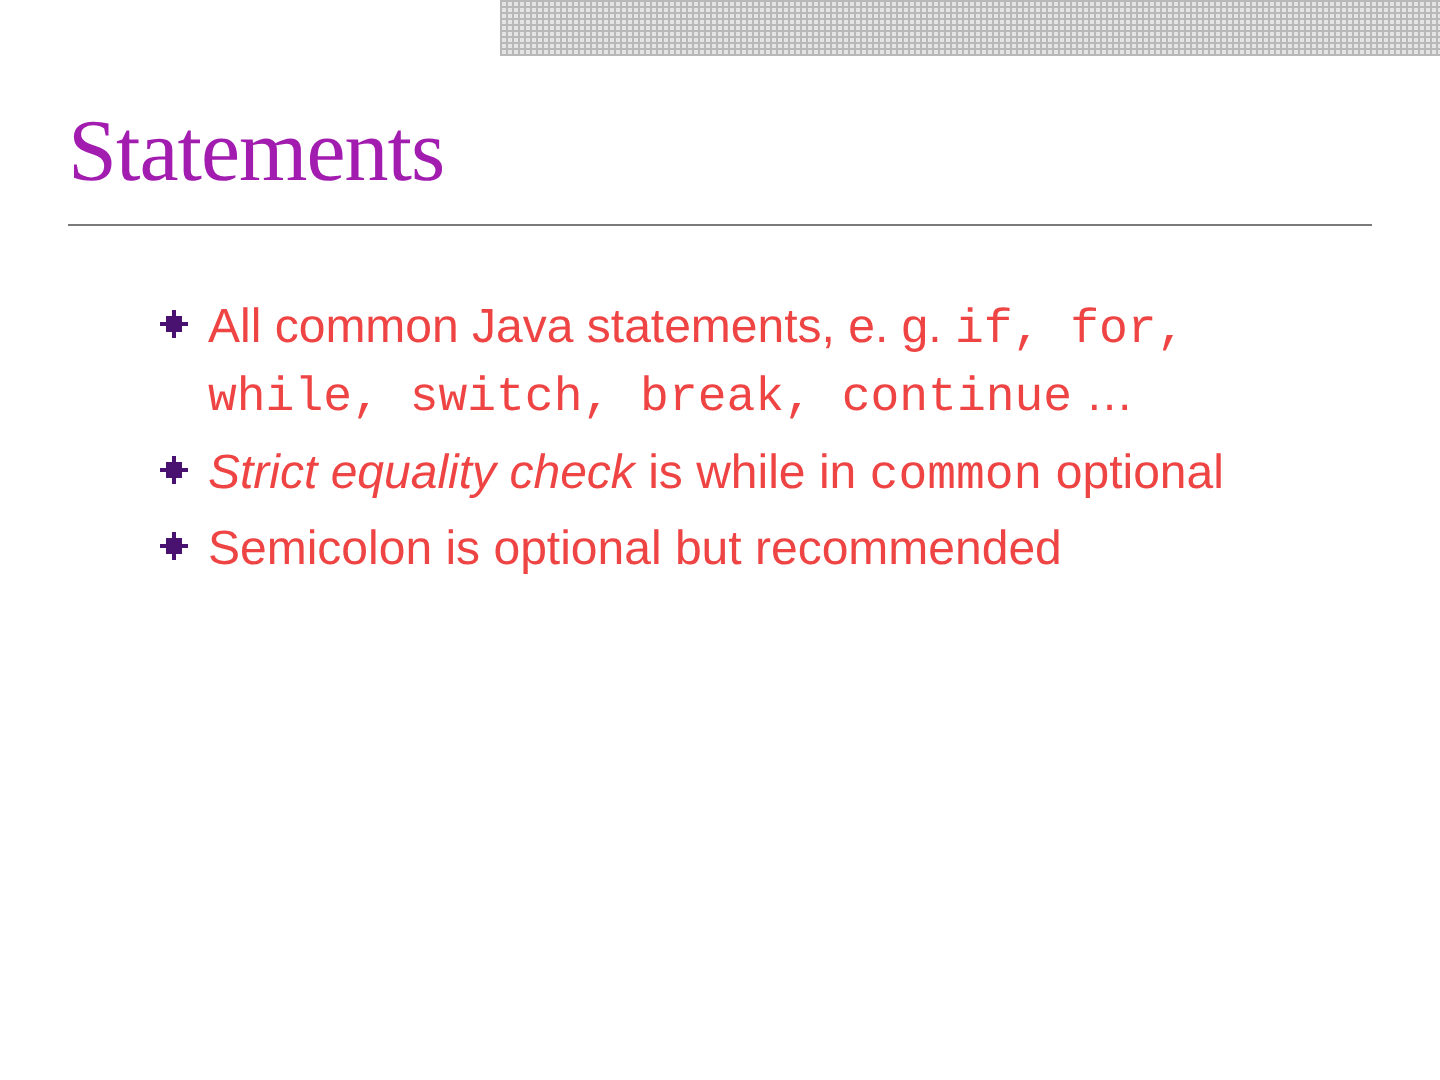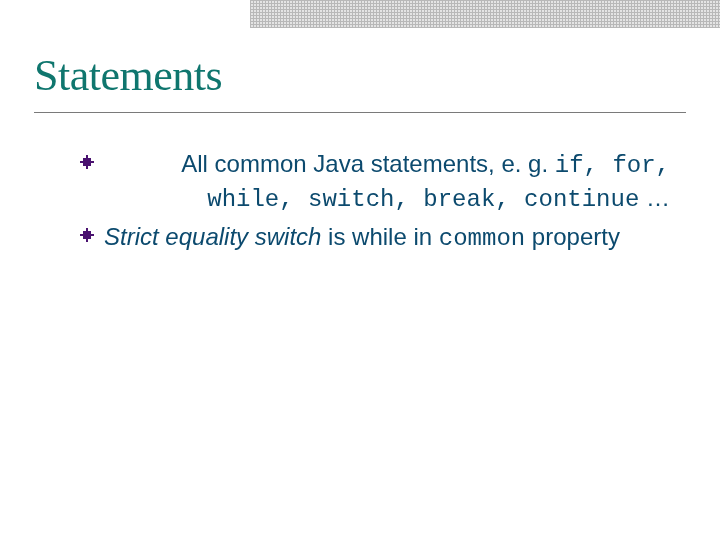--- a/index.html
+++ b/index.html
@@ -22,21 +22,21 @@
       repeating-linear-gradient(90deg, #b8b8b8 0 1px, transparent 1px 3px);
     background-color: #e4e4e4;
   }
   .title {
     position: absolute;
     top: 50px;
     left: 34px;
     font-family: Georgia, 'Times New Roman', serif;
     font-size: 44px;
     font-weight: normal;
-    color: #0f766e;
+    color: #a21caf;
     letter-spacing: -0.5px;
   }
   .underline {
     position: absolute;
     top: 112px;
     left: 34px;
     right: 34px;
     height: 1px;
     background: #7a7a7a;
   }
@@ -55,22 +55,21 @@
     flex-shrink: 0;
     width: 14px;
     height: 14px;
     margin-top: 7px;
     margin-right: 10px;
   }
   .bullet svg { display: block; }
   .text {
     font-size: 24px;
     line-height: 1.35;
-    color: #0c4a6e;
-    text-align: right;
+    color: #ef4444;
   }
   .code {
     font-family: 'Courier New', Courier, monospace;
   }
   .ital {
     font-style: italic;
   }
 </style>
 </head>
 <body>
@@ -92,15 +91,25 @@
       <span class="text"><span>All common Java statements, e. g. </span><span class="code">if, for, while, switch, break, continue</span><span> …</span></span>
     </div>
     <div class="item">
       <span class="bullet">
         <svg viewBox="0 0 14 14" width="14" height="14">
           <rect x="6" y="0" width="2" height="14" fill="#4a1270"></rect>
           <rect x="0" y="6" width="14" height="2" fill="#4a1270"></rect>
           <rect x="3" y="3" width="8" height="8" fill="#4a1270"></rect>
         </svg>
       </span>
-      <span class="text"><span class="ital">Strict equality switch</span><span> is while in </span><span class="code">common</span><span> property</span></span>
+      <span class="text"><span class="ital">Strict equality check</span><span> is while in </span><span class="code">common</span><span> optional</span></span>
+    </div>
+    <div class="item">
+      <span class="bullet">
+        <svg viewBox="0 0 14 14" width="14" height="14">
+          <rect x="6" y="0" width="2" height="14" fill="#4a1270"></rect>
+          <rect x="0" y="6" width="14" height="2" fill="#4a1270"></rect>
+          <rect x="3" y="3" width="8" height="8" fill="#4a1270"></rect>
+        </svg>
+      </span>
+      <span class="text"><span>Semicolon is optional but recommended</span></span>
     </div>
   </div>
 
 </body></html>

